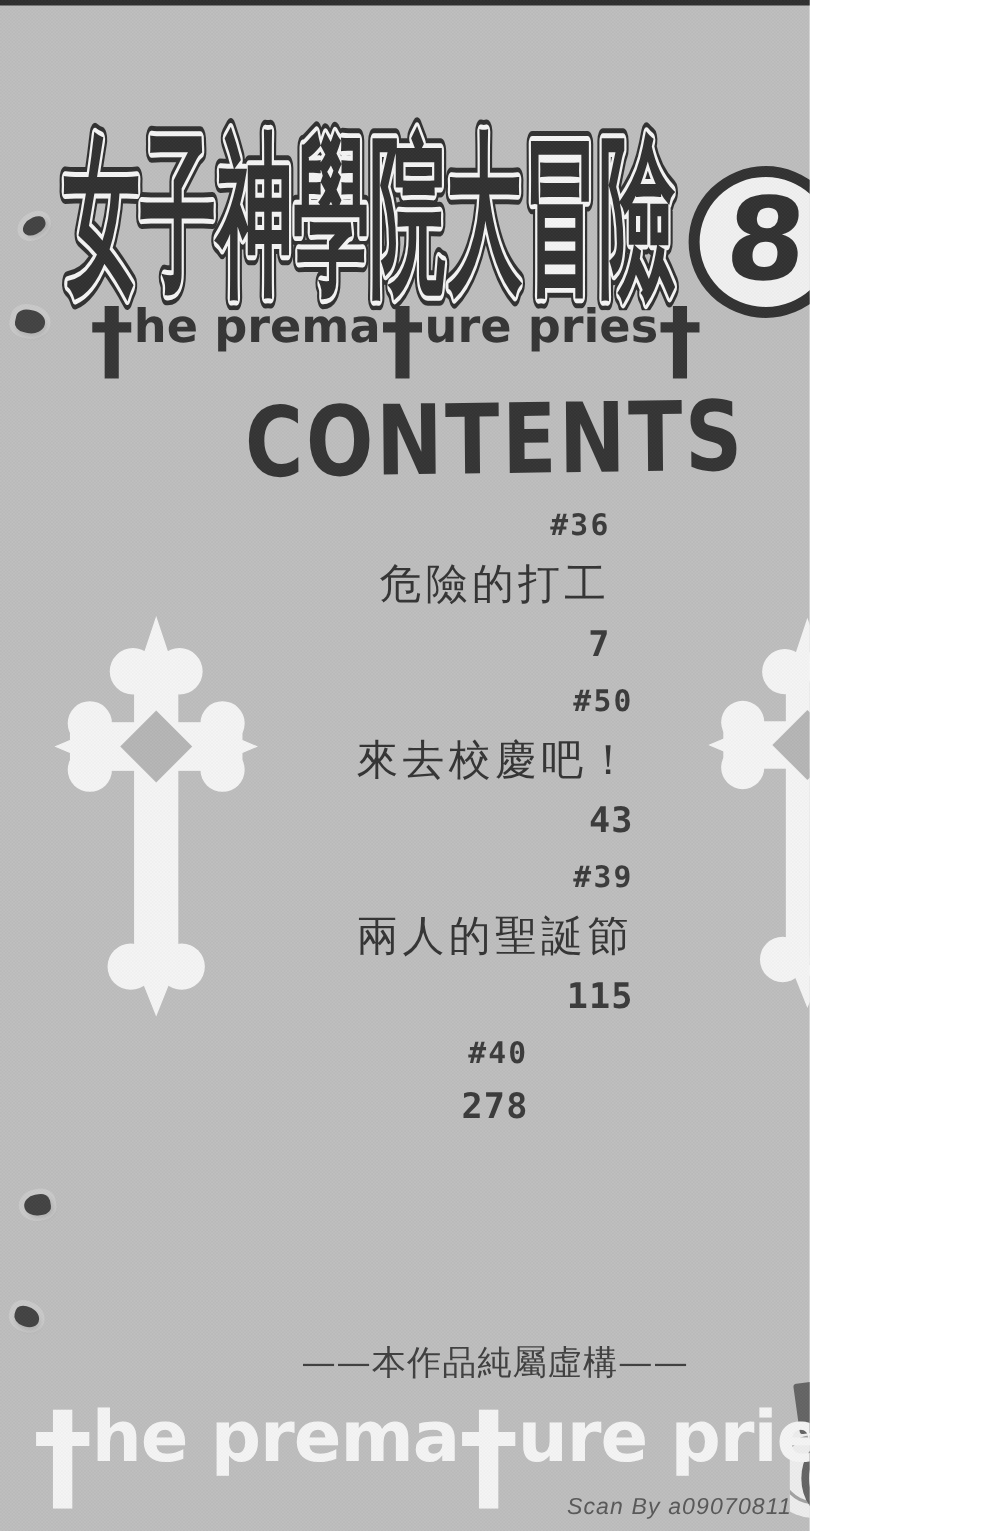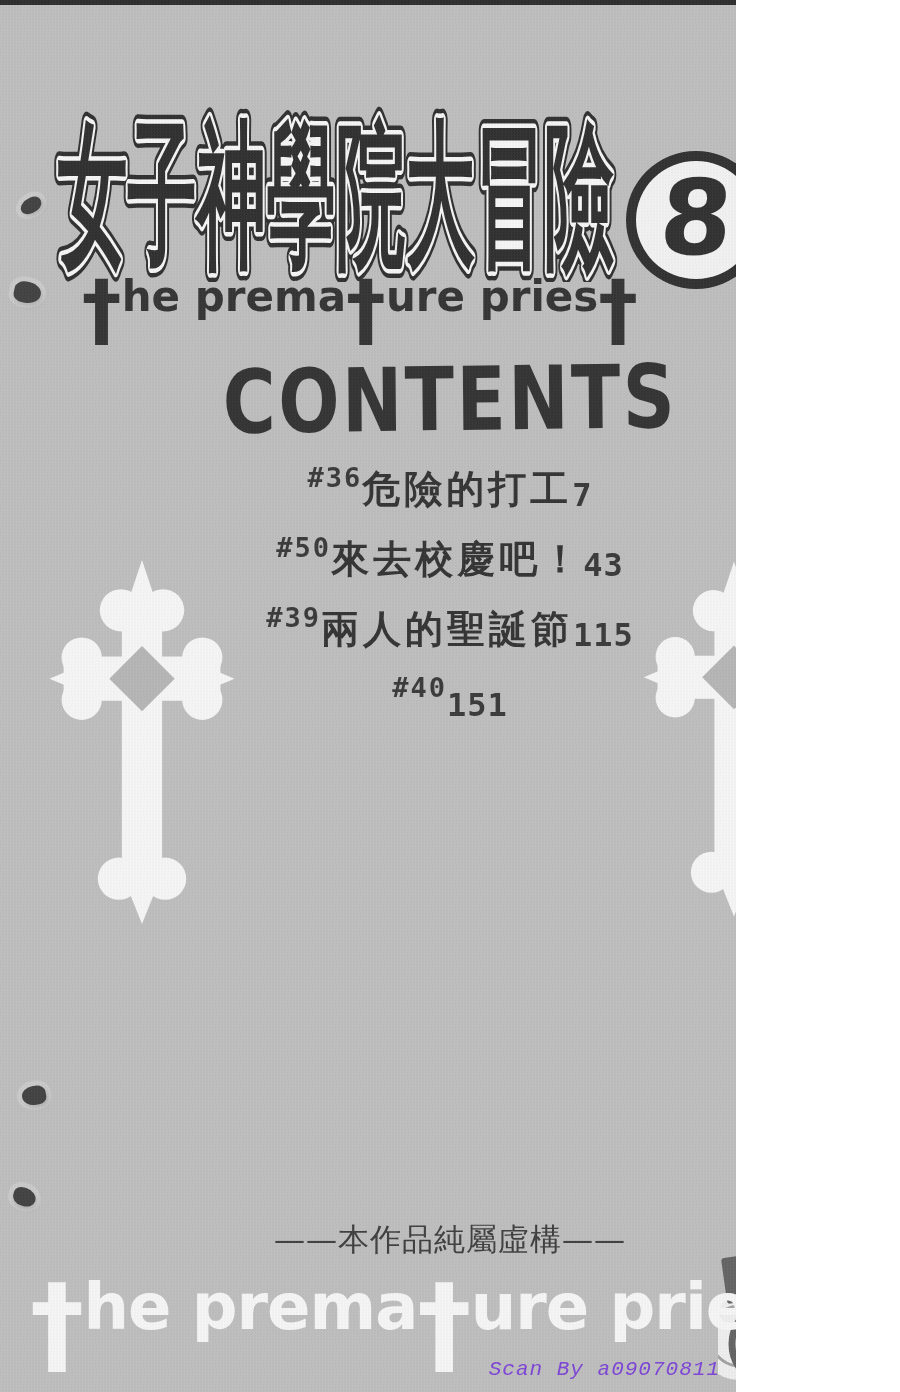--- a/index.html
+++ b/index.html
@@ -58,27 +58,27 @@
     text-align:center;font-weight:900;font-size:88px;line-height:1;
     letter-spacing:3px;color:#141414;
     transform:scaleX(.82) rotate(-.6deg);
   }
 
   
   .toc{
     position:absolute;left:0;top:463px;width:900px;z-index:4;
     display:flex;flex-direction:column;align-items:center;
   }
-  .toc-entry{display:flex;flex-direction:row;align-items:flex-start;margin-bottom:20px;}
+  .toc-entry{display:flex;flex-direction:column;align-items:flex-end;margin-bottom:20px;}
   .chapter-number{
     font-family:"DejaVu Sans Mono", monospace;
     font-weight:700;font-size:27px;line-height:30px;letter-spacing:2px;color:#1c1c1c;
   }
   .chapter-title{
-    font-weight:700;font-size:38px;line-height:44px;margin-top:4px;
+    font-weight:400;font-size:38px;line-height:44px;margin-top:16px;
     letter-spacing:4px;color:#141414;white-space:nowrap;
   }
   .chapter-page{
     font-family:"DejaVu Sans Mono", monospace;
     font-weight:700;font-size:32px;line-height:36px;margin-top:14px;
     letter-spacing:1px;color:#1c1c1c;
   }
 
   
   .cross-left{position:absolute;left:38px;top:556px;width:208px;height:372px;z-index:1;}
@@ -95,22 +95,22 @@
     position:absolute;left:30px;top:1272px;z-index:5;
     font-weight:800;font-size:64px;letter-spacing:-1px;line-height:1.1;
     color:#ffffff;white-space:nowrap;
   }
   .footer-title .crs{font-size:1.7em;line-height:0;vertical-align:-0.30em;font-weight:600;}
 
   .bicycle{position:absolute;left:718px;top:1198px;width:182px;height:194px;z-index:4;}
 
   .watermark{
     position:absolute;right:16px;top:1358px;z-index:6;
-    font-family:Liberation Mono, monospace;font-style:italic;
-    font-size:21px;color:#6d28d9;letter-spacing:1px;
+    font-family:Liberation Sans, sans-serif;font-style:italic;
+    font-size:21px;color:#404040;letter-spacing:1px;
   }
 </style>
 </head>
 <body>
 
 <div class="page">
 
   <div class="scan-top-edge"></div>
   <div class="hole h1"></div>
   <div class="hole h2"></div>
@@ -142,21 +142,21 @@
       <div class="chapter-title">來去校慶吧！</div>
       <div class="chapter-page">43</div>
     </div>
     <div class="toc-entry">
       <div class="chapter-number">#39</div>
       <div class="chapter-title">兩人的聖誕節</div>
       <div class="chapter-page">115</div>
     </div>
     <div class="toc-entry">
       <div class="chapter-number">#40</div>
-      <div class="chapter-page">151</div>
+      <div class="chapter-page">278</div>
     </div>
   </div>
 
   <svg class="cross-left" viewBox="0 0 200 370">
     <g fill="#ffffff">
       <polygon points="100,4 114,46 86,46"></polygon>
       <circle cx="79" cy="54" r="21"></circle>
         <circle cx="121" cy="54" r="21"></circle>
       <rect x="80" y="36" width="40" height="300"></rect>
       <circle cx="77" cy="321" r="21"></circle>

